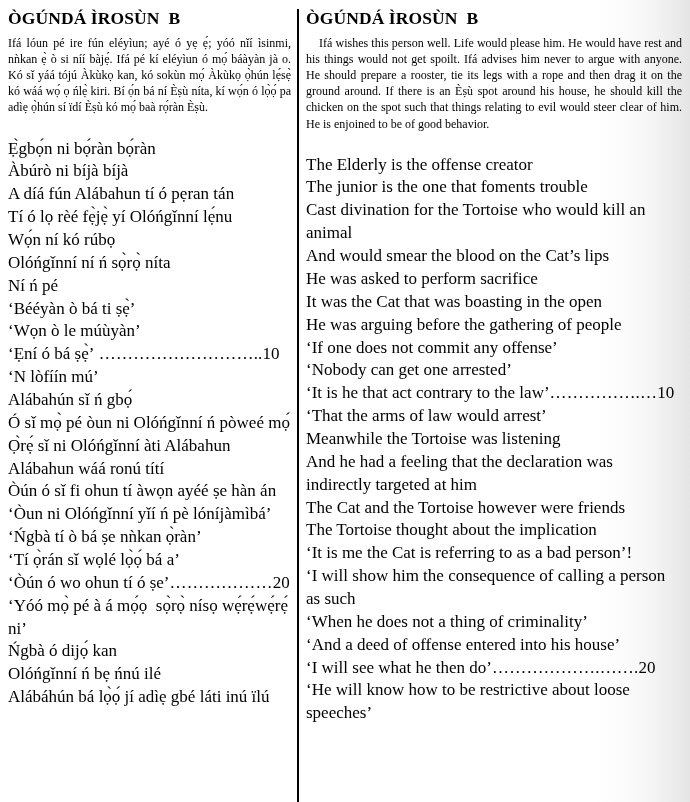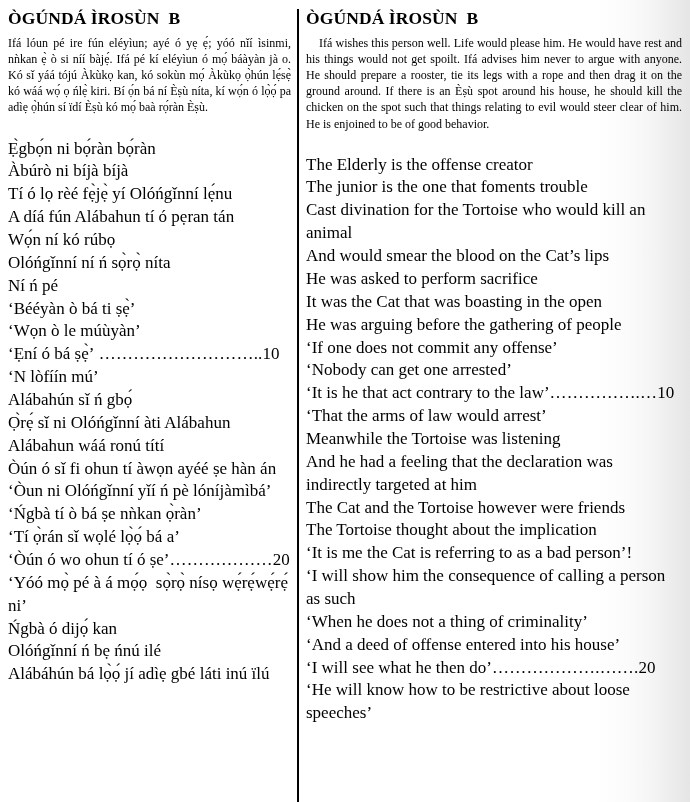--- a/index.html
+++ b/index.html
@@ -122,30 +122,31 @@
       <div class="heading">ÒGÚNDÁ ÌROSÙN  B</div>
 
       <div class="prose">Ifá lóun pé ire fún eléyìun; ayé ó yẹ ẹ́; yóó nǐí ìsinmi, nǹkan ẹ̀ ò si níí bàjẹ́. Ifá pé kí eléyìun ó mọ́ báàyàn jà o. Kó sǐ yáá tójú Àkùkọ kan, kó sokùn mọ́ Àkùkọ ọ̀hún lẹ́sẹ̀ kó wáá wọ́ ọ ńlẹ̀ kiri. Bí ọ́n bá ní Èṣù níta, kí wọ́n ó lọ̀ọ́ pa adìẹ ọ̀hún sí ïdí Èṣù kó mọ́ baà rọ́ràn Èṣù.</div>
 
 
       <div class="gap-block"></div>
 
       <div class="verse-block" id="left-verses">
           <div class="verse-line"><span>Ẹ̀gbọ́n ni bọ́ràn bọ́ràn</span></div>
           <div class="verse-line"><span>Àbúrò ni bíjà bíjà</span></div>
+          <div class="verse-line"><span>A díá fún Alábahun tí ó pẹran tán</span></div>
           <div class="verse-line"><span>Tí ó lọ rèé fẹ̀jẹ̀ yí Olóńgǐnní lẹ́nu</span></div>
-          <div class="verse-line"><span>A díá fún Alábahun tí ó pẹran tán</span></div>
           <div class="verse-line"><span>Wọ́n ní kó rúbọ</span></div>
           <div class="verse-line"><span>Olóńgǐnní ní ń sọ̀rọ̀ níta</span></div>
           <div class="verse-line"><span>Ní ń pé</span></div>
           <div class="verse-line"><span>‘Bééyàn ò bá ti ṣẹ̀’</span></div>
           <div class="verse-line"><span>‘Wọn ò le múùyàn’</span></div>
           <div class="verse-line"><span>‘Ẹní ó bá ṣẹ̀’</span><span class="leader"> ………………………..</span><span>10</span></div>
           <div class="verse-line"><span>‘N lòfíín mú’</span></div>
           <div class="verse-line"><span>Alábahún sǐ ń gbọ́</span></div>
+          <div class="verse-line"><span>Ó sǐ mọ̀ pé òun ni Olóńgǐnní ń pòweé mọ́</span></div>
           <div class="verse-line"><span>Ọ̀rẹ́ sǐ ni Olóńgǐnní àti Alábahun</span></div>
           <div class="verse-line"><span>Alábahun wáá ronú títí</span></div>
           <div class="verse-line"><span>Òún ó sǐ fi ohun tí àwọn ayéé ṣe hàn án</span></div>
           <div class="verse-line"><span>‘Òun ni Olóńgǐnní yǐí ń pè lóníjàmìbá’</span></div>
           <div class="verse-line"><span>‘Ńgbà tí ò bá ṣe nǹkan ọ̀ràn’</span></div>
           <div class="verse-line"><span>‘Tí ọ̀rán sǐ wọlé lọ̀ọ́ bá a’</span></div>
           <div class="verse-line"><span>‘Òún ó wo ohun tí ó ṣe’</span><span class="leader">………………</span><span>20</span></div>
           <div class="verse-line"><span>‘Yóó mọ̀ pé à á mọ́ọ  sọ̀rọ̀ nísọ wẹ́rẹ́wẹ́rẹ́</span><span class="cont">ni’</span></div>
           <div class="verse-line"><span>Ńgbà ó dijọ́ kan</span></div>
           <div class="verse-line"><span>Olóńgǐnní ń bẹ ńnú ilé</span></div>

